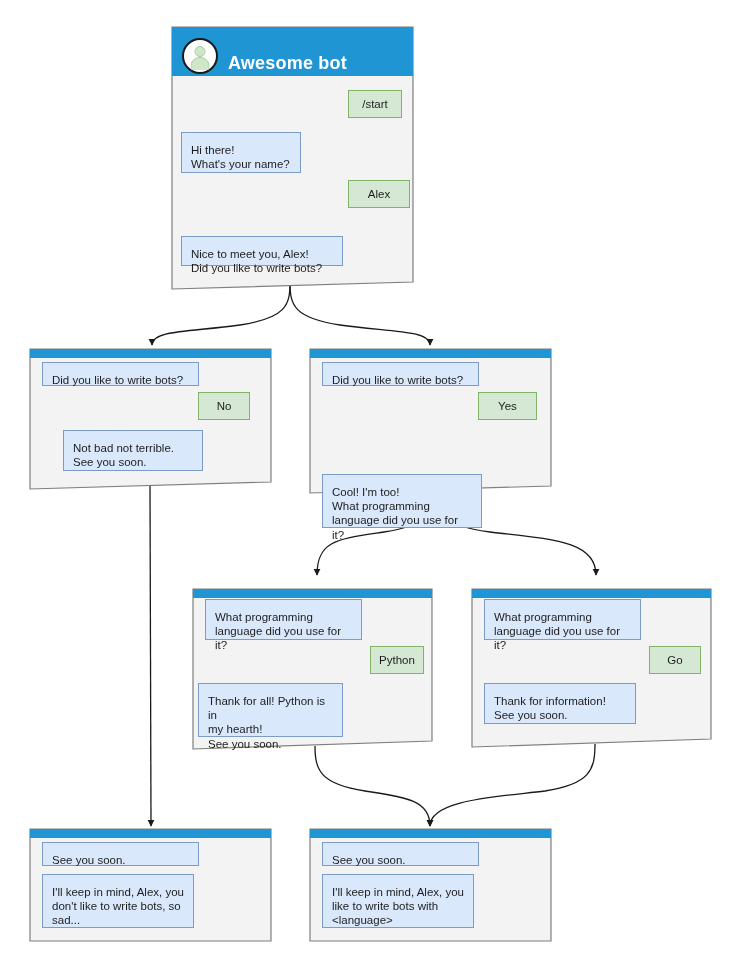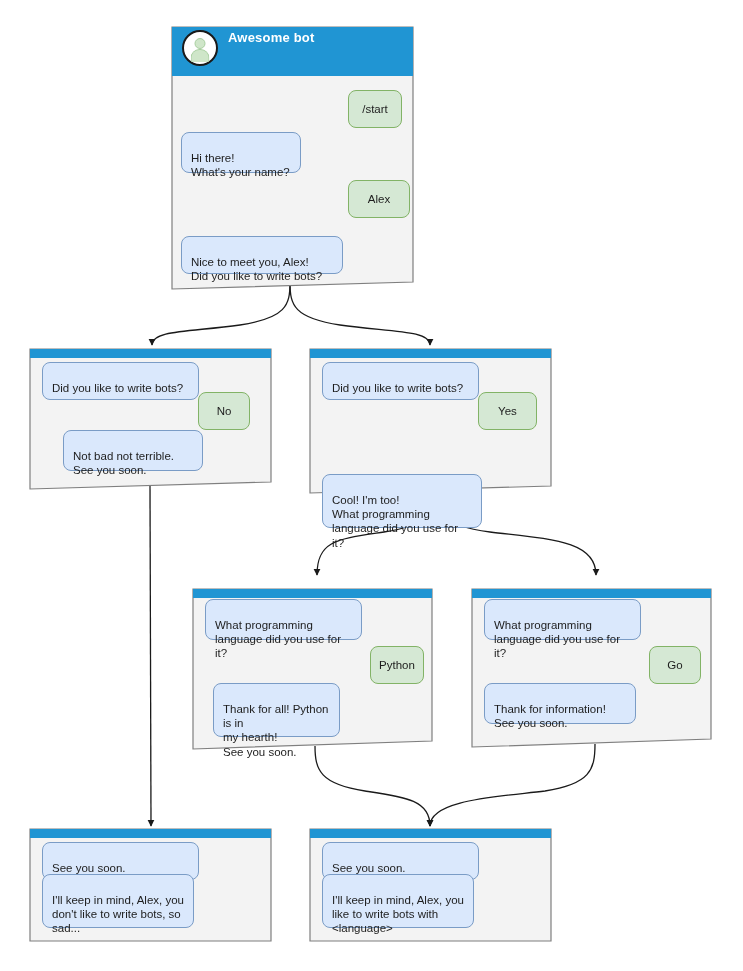--- a/index.html
+++ b/index.html
@@ -5,34 +5,34 @@
   html,body{margin:0;padding:0;background:#ffffff;}
   body{width:743px;height:971px;overflow:hidden;
        font-family:"Liberation Sans","DejaVu Sans",sans-serif;}
   #stage{position:relative;width:743px;height:971px;background:#ffffff;}
   #edges{position:absolute;left:0;top:0;width:743px;height:971px;pointer-events:none;}
 
   .node{position:absolute;}
   .panel{position:absolute;left:0;top:0;width:100%;height:100%;}
   .chat{position:absolute;left:0;top:0;width:100%;height:100%;}
 
-  .titlebar{position:absolute;display:flex;align-items:flex-start;color:#ffffff;
-            font-weight:bold;font-size:13px;letter-spacing:.2px;}
+  .titlebar{position:absolute;display:flex;align-items:flex-end;color:#ffffff;
+            font-weight:bold;font-size:18px;letter-spacing:.2px;}
   .avatar{width:36px;height:36px;border-radius:50%;background:#ffffff;
           border:2px solid #1a1a1a;box-sizing:border-box;position:relative;
           flex:0 0 auto;margin-right:10px;}
   .avatar .head{position:absolute;left:50%;top:6px;transform:translateX(-50%);
           width:11px;height:11px;border-radius:50%;background:#cfe6c9;
           border:1px solid #a8cfa0;box-sizing:border-box;}
   .avatar .body{position:absolute;left:50%;top:17px;transform:translateX(-50%);
           width:19px;height:13px;border-radius:9px 9px 2px 2px;background:#cfe6c9;
           border:1px solid #a8cfa0;border-bottom:none;box-sizing:border-box;}
 
-  .bubble{position:absolute;box-sizing:border-box;border-radius:8px;
-          font-size:11.5px;line-height:14.2px;color:#1d1d1d;padding:18px 9px;
+  .bubble{position:absolute;box-sizing:border-box;border-radius:0;
+          font-size:11.5px;line-height:14.2px;color:#1d1d1d;padding:10px 9px;
           white-space:pre-line;}
   .bot{background:#dae8fc;border:1px solid #7a9cc6;}
   .usr{background:#d5e8d4;border:1px solid #82b366;
        display:flex;align-items:center;justify-content:center;}
 </style>
 </head>
 <body>
 
 <div id="stage">
 
@@ -113,21 +113,21 @@
 
   <div class="node" style="left:192px;top:588px;width:241px;height:162px;">
     <svg class="panel" viewBox="0 0 241 162" preserveAspectRatio="none">
       <polygon points="1,1 240,1 240,153 1,161" fill="#f3f3f3" stroke="#7f7f7f" stroke-width="1.2"></polygon>
       <rect x="1" y="1" width="239" height="9" fill="#2095d3"></rect>
     </svg>
     <div class="chat">
       <div class="bubble bot" style="left:13px;top:11px;width:157px;height:41px;">What programming
 language did you use for it?</div>
       <div class="bubble usr" style="left:178px;top:58px;width:54px;height:28px;">Python</div>
-      <div class="bubble bot" style="left:21px;top:95px;width:127px;height:54px;">Thank for all! Python is in
+      <div class="bubble bot" style="left:6px;top:95px;width:145px;height:54px;">Thank for all! Python is in
 my hearth!
 See you soon.</div>
     </div>
   </div>
 
   <div class="node" style="left:471px;top:588px;width:241px;height:160px;">
     <svg class="panel" viewBox="0 0 241 160" preserveAspectRatio="none">
       <polygon points="1,1 240,1 240,151 1,159" fill="#f3f3f3" stroke="#7f7f7f" stroke-width="1.2"></polygon>
       <rect x="1" y="1" width="239" height="9" fill="#2095d3"></rect>
     </svg>

